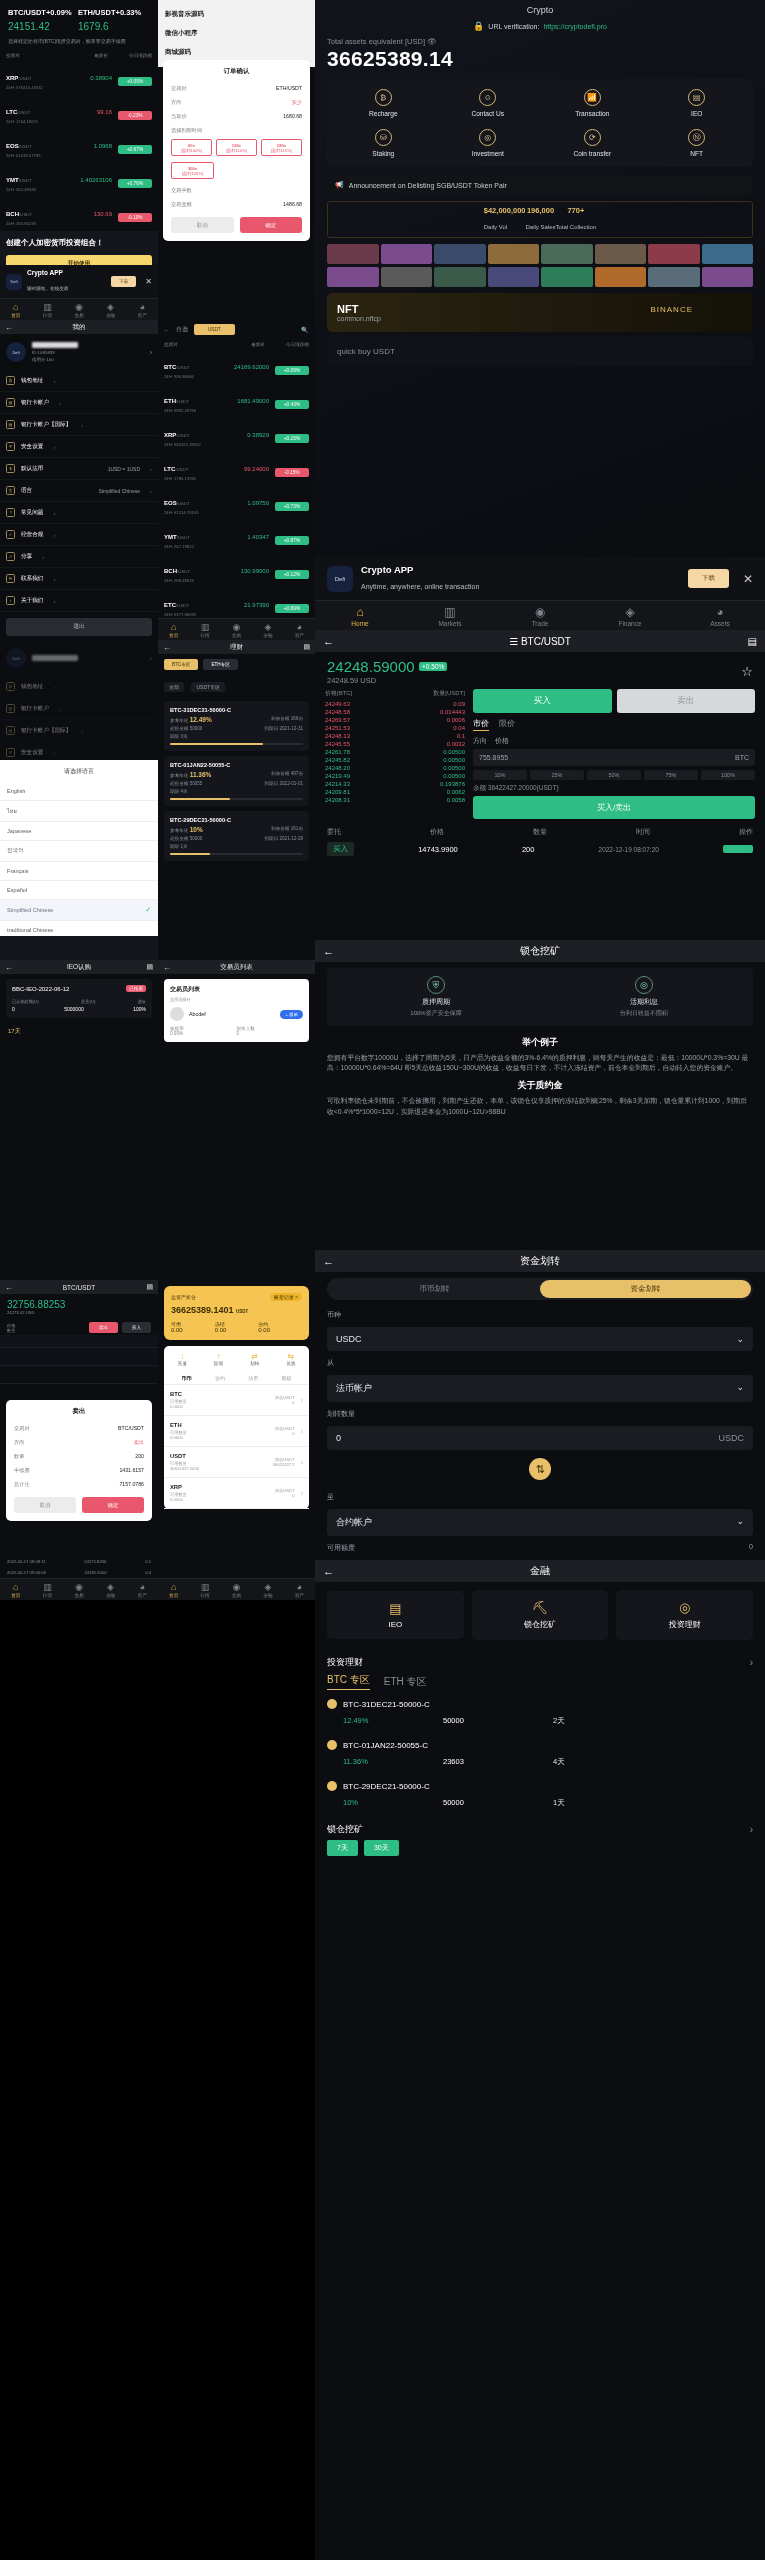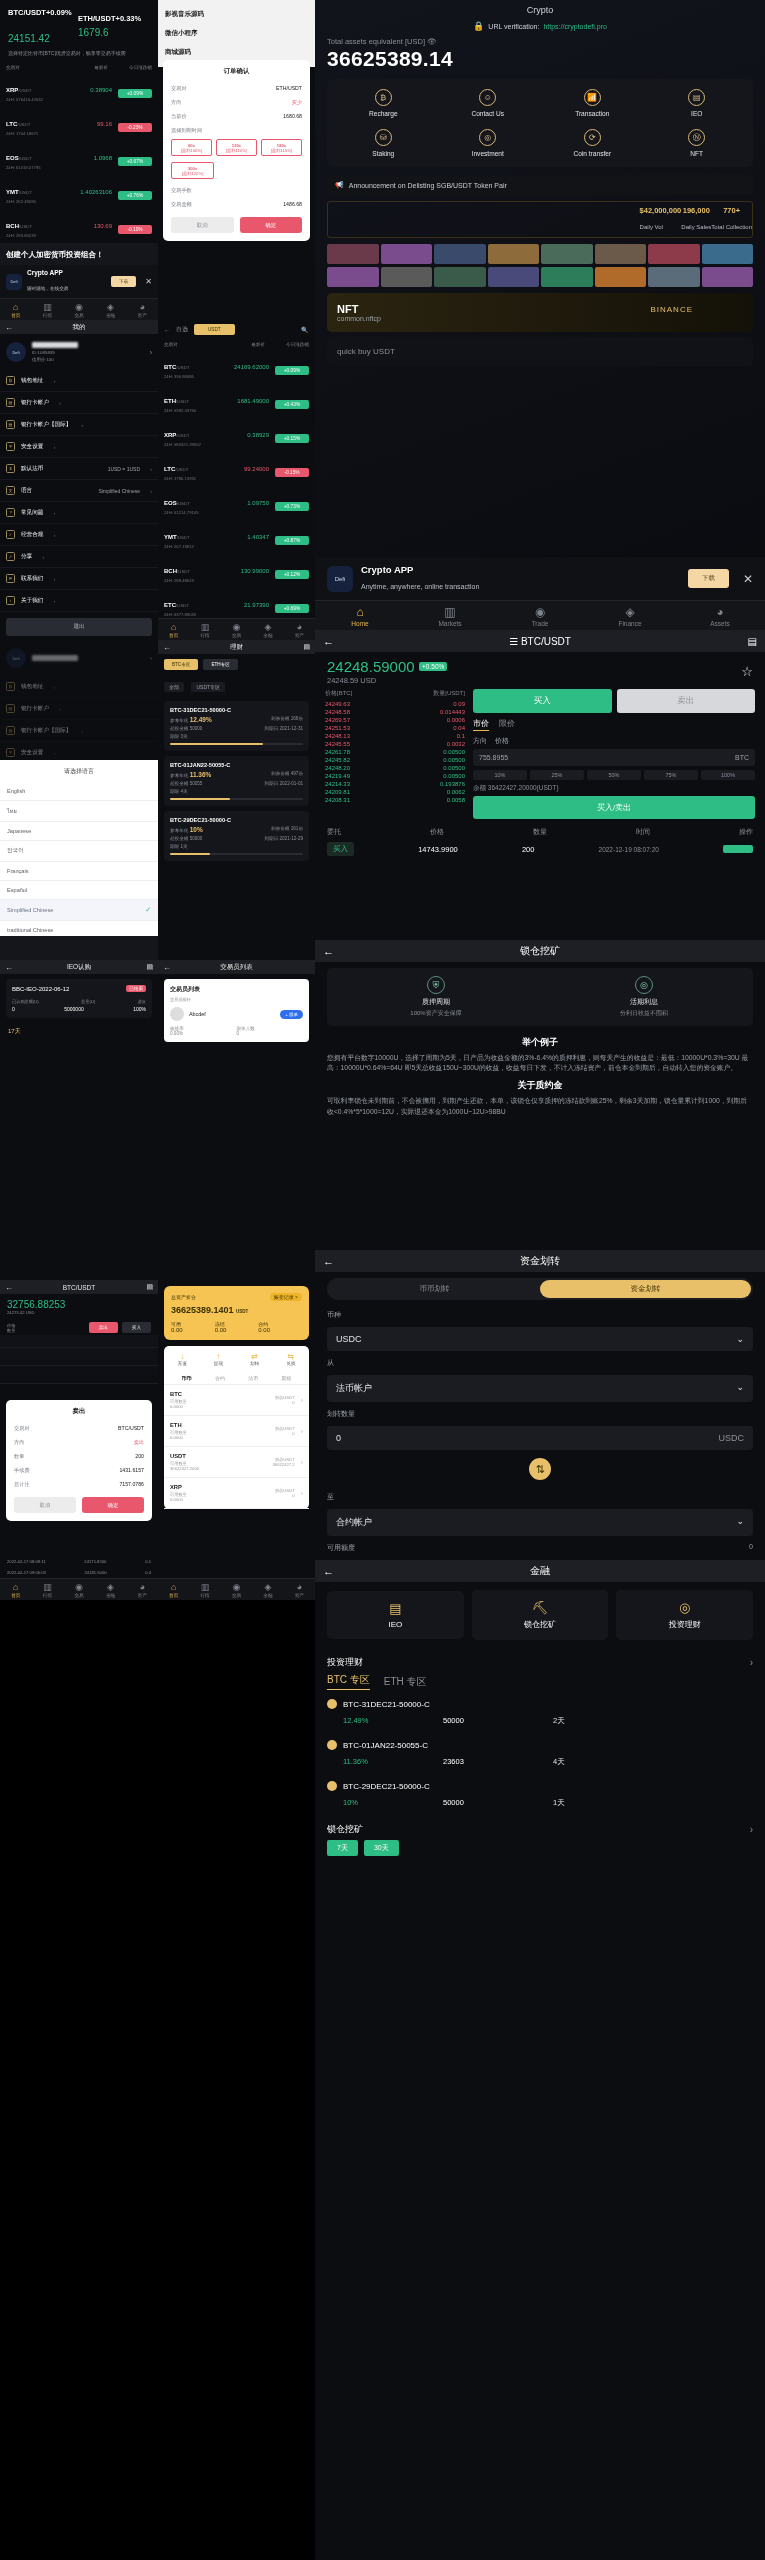--- a/index.html
+++ b/index.html
@@ -112,21 +112,21 @@
   .assets-val { font-size:21px; font-weight:bold; letter-spacing:0.3px; }
   .qgrid { background:#15161b; border-radius:6px; margin:8px 0; padding:10px 4px;
            display:grid; grid-template-columns:repeat(4,1fr); row-gap:12px; }
   .qi { text-align:center; }
   .qi .c { width:17px; height:17px; border:1px solid #d8b878; border-radius:50%;
            margin:0 auto 4px; display:flex; align-items:center; justify-content:center;
            font-size:8px; color:#e0c48a; }
   .qi .l { font-size:6.6px; color:#dfe3e8; }
   .ann { display:flex; align-items:center; gap:5px; background:#121317; border-radius:4px;
          padding:6px 8px; font-size:7px; color:#c9cdd3; }
-  .nftbar { display:flex; justify-content:flex-end; border:1px solid #3a3118;
+  .nftbar { display:flex; justify-content:center; border:1px solid #3a3118;
             border-radius:3px; padding:4px 0; margin:6px 0; }
   .nftbar .n b { display:block; font-size:7.5px; color:#e8c06a; text-align:center; }
   .nftbar .n span { font-size:6px; color:#b9bec6; }
   .thumbs { display:flex; gap:2px; margin:3px 0; }
   .thumbs div { flex:1; height:20px; border-radius:2px; }
   .appbar-w { background:#101115; display:flex; align-items:center; padding:7px 12px; gap:8px; }
   .appbar-w .logo { width:26px; height:26px; background:#16213e; border-radius:6px;
                     display:flex; align-items:center; justify-content:center; font-size:6px; color:#cfd6e4; }
   .appbar-w b { font-size:9.5px; display:block; }
   .appbar-w span { font-size:7px; color:#b9bec6; }
@@ -223,21 +223,21 @@
 <body>
 
 <div class="grid">
 
   <div class="col">
 
     <div class="panel" style="height:320px">
       <div class="row between" style="padding:8px 8px 2px">
         <div>
           <div class="md" style="font-weight:bold">BTC/USDT+0.09%</div>
-          <div class="lg green" style="margin-top:16px">24151.42</div>
+          <div class="lg green" style="margin-top:4px">24151.42</div>
         </div>
         <div style="width:72px">
           <div class="md" style="font-weight:bold">ETH/USDT+0.33%</div>
           <div class="lg green" style="margin-top:4px">1679.6</div>
         </div>
       </div>
       <div class="xs grey" style="padding:4px 8px 6px">选择特定比特币[BTC]现货交易对，畅享零交易手续费</div>
       <div class="mk-head">
         <div style="flex:1">交易对</div>
         <div style="width:48px;text-align:right">最新价</div>

